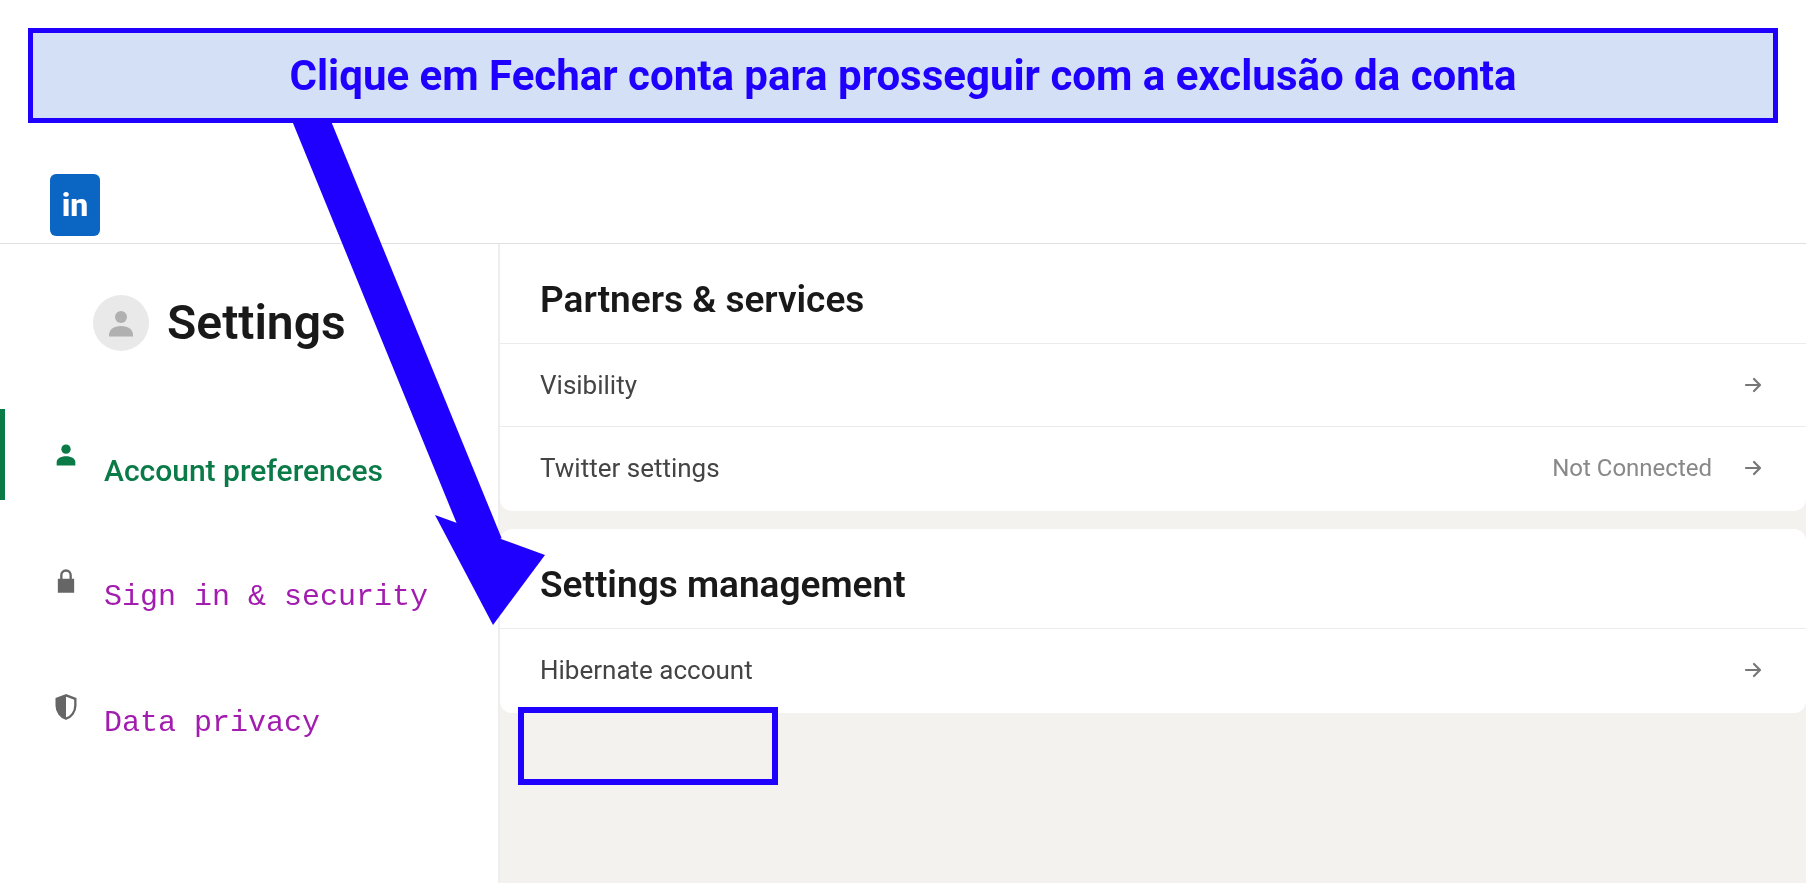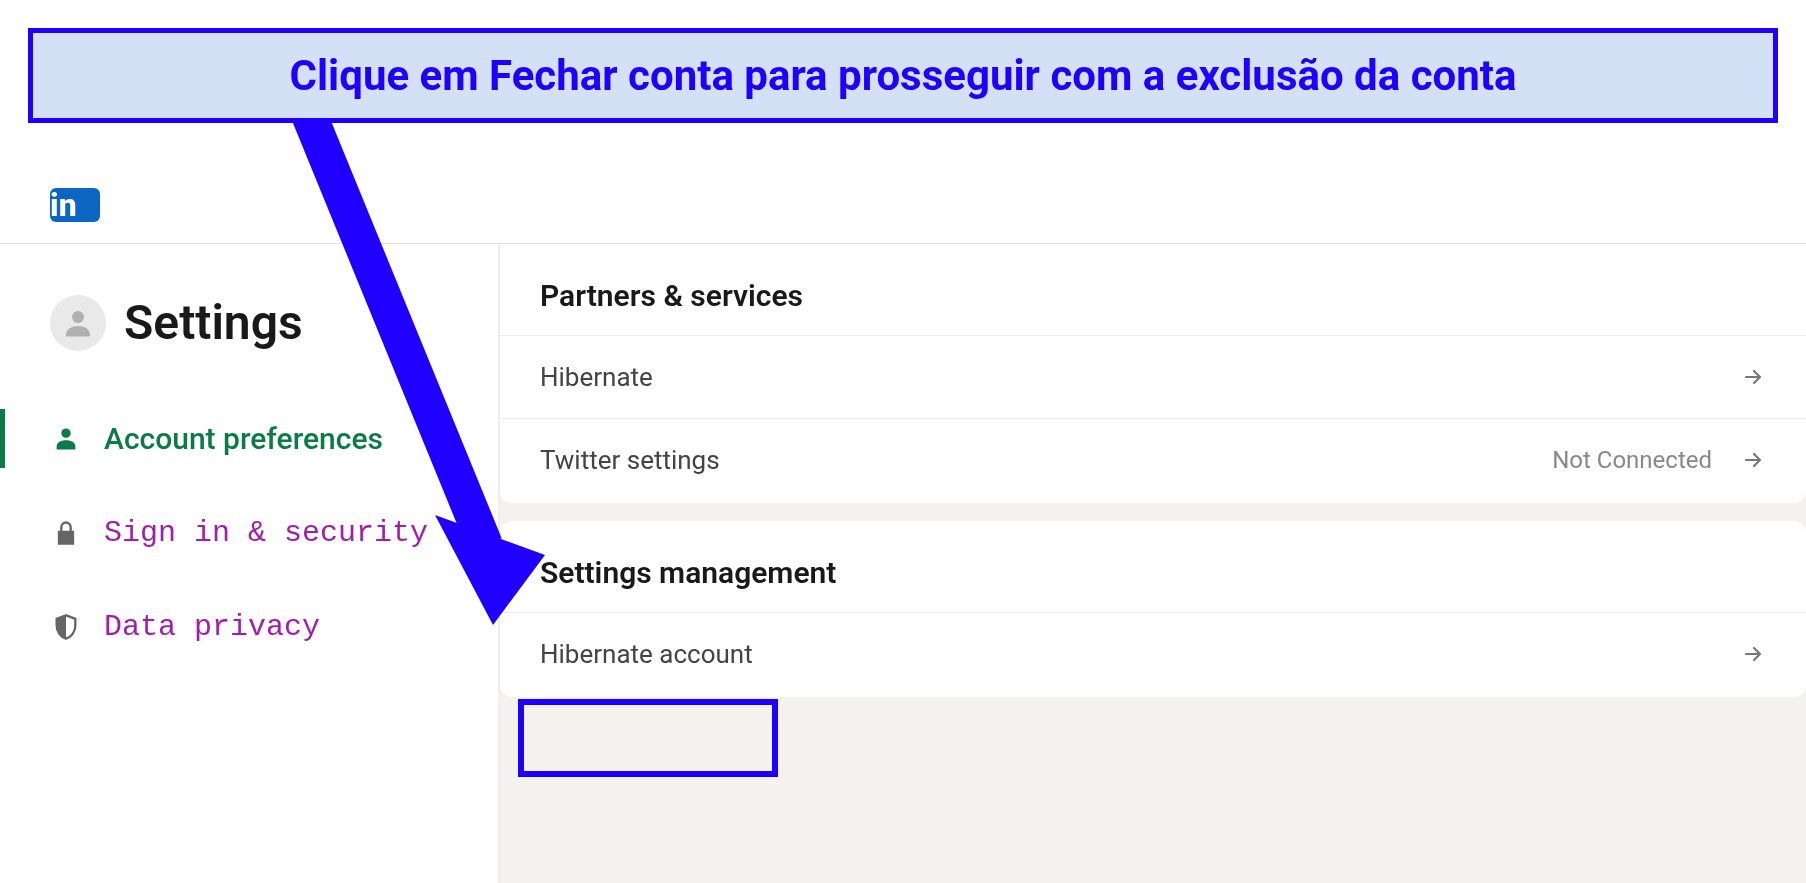--- a/index.html
+++ b/index.html
@@ -51,26 +51,26 @@
       right: 0;
       height: 78px;
       background: #fff;
       border-bottom: 1px solid #e0e0e0;
       display: flex;
       align-items: center;
       padding-left: 50px;
     }
     .linkedin-logo {
       width: 50px;
-      height: 34px;
+      height: 62px;
       background: #0a66c2;
       border-radius: 6px;
       display: flex;
       align-items: center;
-      justify-content: flex-start;
+      justify-content: center;
       color: #fff;
       font-weight: 800;
       font-size: 32px;
     }
     
     
     .main-layout {
       position: absolute;
       top: 244px;
       left: 0;
@@ -84,20 +84,21 @@
       width: 500px;
       background: #fff;
       border-right: 2px solid #eee;
       padding-top: 30px;
     }
     .sidebar-header {
       display: flex;
       align-items: flex-end;
       padding: 20px 50px 40px 50px;
       gap: 18px;
+      margin-left: 43px;
     }
     .avatar-placeholder {
       width: 56px;
       height: 56px;
       border-radius: 50%;
       background: #e9e9e9;
       display: flex;
       align-items: center;
       justify-content: center;
     }
@@ -145,20 +146,21 @@
     }
     .nav-item.active .nav-icon svg {
       fill: #0a7a47;
     }
     .nav-item:not(.active) .nav-icon svg {
       fill: #666;
     }
     .nav-label {
       font-size: 30px;
       font-weight: 500;
+      margin-top: 32px;
     }
     .nav-item.active .nav-label {
       color: #0a7a47;
     }
     .nav-item:not(.active) .nav-label {
       color: #a21caf;
       font-family: Liberation Mono, monospace;
     }
     
     
@@ -175,21 +177,21 @@
       padding-bottom: 2px;
       overflow: visible;
       position: relative;
     }
     .settings-section:first-child {
       border-top-left-radius: 0;
       border-top-right-radius: 0;
     }
     
     .section-title {
-      font-size: 30px;
+      font-size: 37px;
       font-weight: 600;
       color: #191919;
       padding: 34px 40px 22px 40px;
     }
     
     .setting-row {
       display: flex;
       align-items: center;
       justify-content: space-between;
       padding: 26px 40px;
@@ -299,21 +301,21 @@
       <div class="nav-label">Data privacy</div>
     </div>
   </div>
 
   <div class="content-area">
 
     <div class="settings-section">
       <div class="section-title">Partners &amp; services</div>
 
       <div class="setting-row">
-        <div class="setting-row-label">Hibernate</div>
+        <div class="setting-row-label">Visibility</div>
         <div class="setting-row-right">
           <div class="arrow-right-icon">
             <svg viewBox="0 0 24 24">
                 <path d="M5 12h13M13 6l6 6-6 6" stroke="#777" stroke-width="2.2" fill="none" stroke-linecap="round" stroke-linejoin="round"></path>
               </svg>
           </div>
         </div>
       </div>
 
       <div class="setting-row">

